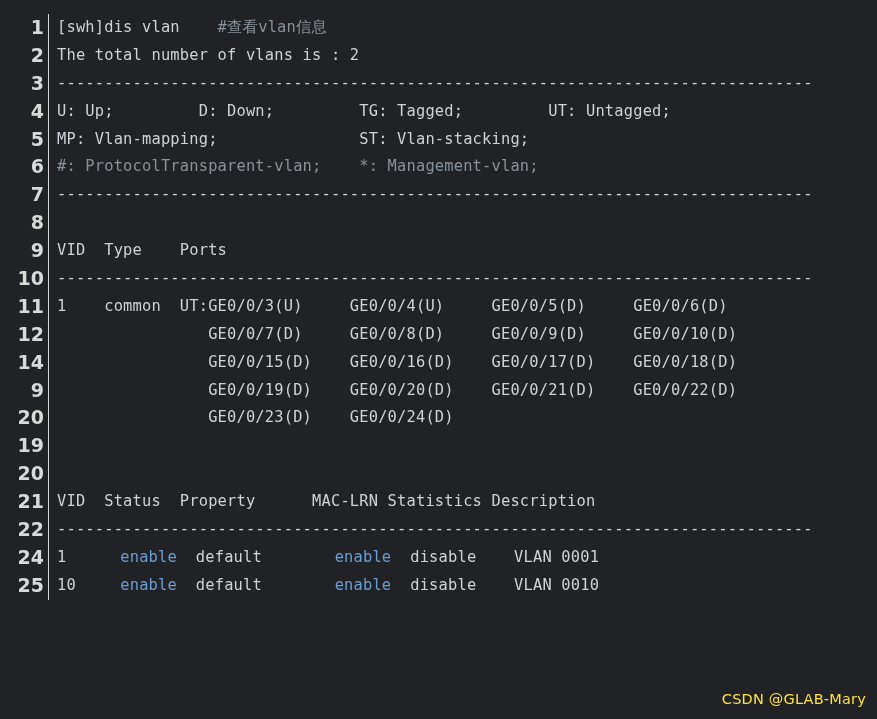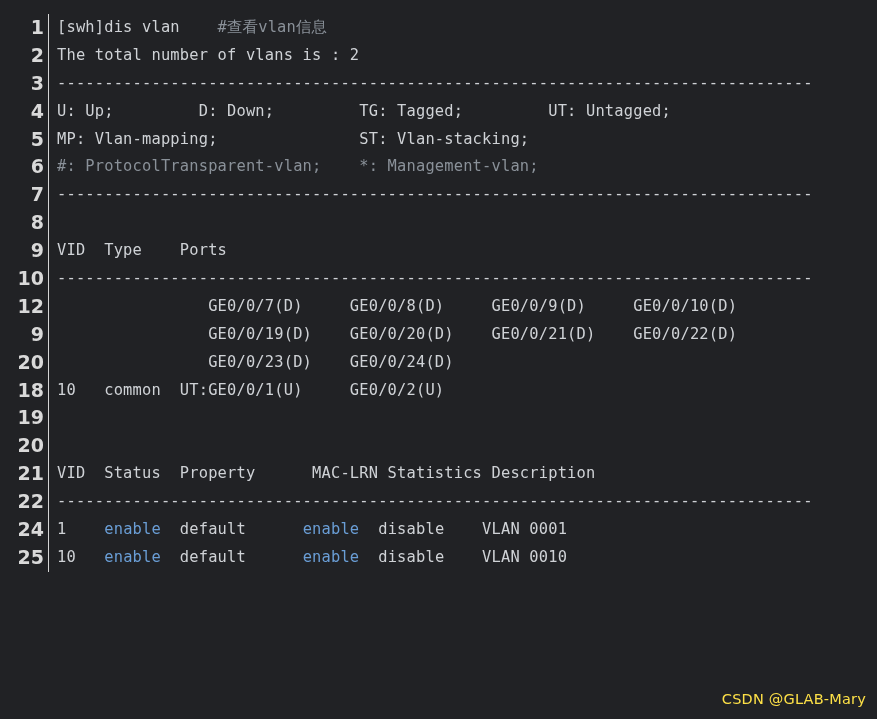--- a/index.html
+++ b/index.html
@@ -66,21 +66,21 @@
     font-size: 15.4px;
     letter-spacing: 0.18px;
     color: #cfd2d6;
     padding-left: 4px;
     overflow: hidden;
   }
 
   
   .tok-plain   { color: #cfd2d6; text-align: center; }
   .tok-comment { color: #8a9199; }
-  .tok-blue    { color: #6a9ed6; }
+  .tok-blue    { color: #6a9ed6; margin-left: 16px; }
   .tok-dash    { color: #cfd2d6; }
 
   #watermark {
     position: absolute;
     right: 11px;
     bottom: 12px;
     color: #fde047;
     font-family: "DejaVu Sans", "Liberation Sans", sans-serif;
     font-size: 14.5px;
     letter-spacing: 0.2px;
@@ -95,24 +95,25 @@
       <div class="code-line"><div class="gutter">1</div><div class="divider"></div><div class="content"><span class="tok-plain">[swh]dis vlan    </span><span class="tok-comment">#查看vlan信息</span></div></div>
       <div class="code-line"><div class="gutter">2</div><div class="divider"></div><div class="content"><span class="tok-plain">The total number of vlans is : 2</span></div></div>
       <div class="code-line"><div class="gutter">3</div><div class="divider"></div><div class="content"><span class="tok-dash">--------------------------------------------------------------------------------</span></div></div>
       <div class="code-line"><div class="gutter">4</div><div class="divider"></div><div class="content"><span class="tok-plain">U: Up;         D: Down;         TG: Tagged;         UT: Untagged;</span></div></div>
       <div class="code-line"><div class="gutter">5</div><div class="divider"></div><div class="content"><span class="tok-plain">MP: Vlan-mapping;               ST: Vlan-stacking;</span></div></div>
       <div class="code-line"><div class="gutter">6</div><div class="divider"></div><div class="content"><span class="tok-comment">#: ProtocolTransparent-vlan;    *: Management-vlan;</span></div></div>
       <div class="code-line"><div class="gutter">7</div><div class="divider"></div><div class="content"><span class="tok-dash">--------------------------------------------------------------------------------</span></div></div>
       <div class="code-line"><div class="gutter">8</div><div class="divider"></div><div class="content"><span class="tok-plain"></span></div></div>
       <div class="code-line"><div class="gutter">9</div><div class="divider"></div><div class="content"><span class="tok-plain">VID  Type    Ports</span></div></div>
       <div class="code-line"><div class="gutter">10</div><div class="divider"></div><div class="content"><span class="tok-dash">--------------------------------------------------------------------------------</span></div></div>
+      <div class="code-line"><div class="gutter">11</div><div class="divider"></div><div class="content"><span class="tok-plain">1    common  UT:GE0/0/3(U)     GE0/0/4(U)     GE0/0/5(D)     GE0/0/6(D)</span></div></div>
       <div class="code-line"><div class="gutter">12</div><div class="divider"></div><div class="content"><span class="tok-plain">                GE0/0/7(D)     GE0/0/8(D)     GE0/0/9(D)     GE0/0/10(D)</span></div></div>
+      <div class="code-line"><div class="gutter">14</div><div class="divider"></div><div class="content"><span class="tok-plain">                GE0/0/15(D)    GE0/0/16(D)    GE0/0/17(D)    GE0/0/18(D)</span></div></div>
       <div class="code-line"><div class="gutter">9</div><div class="divider"></div><div class="content"><span class="tok-plain">                GE0/0/19(D)    GE0/0/20(D)    GE0/0/21(D)    GE0/0/22(D)</span></div></div>
       <div class="code-line"><div class="gutter">20</div><div class="divider"></div><div class="content"><span class="tok-plain">                GE0/0/23(D)    GE0/0/24(D)</span></div></div>
-      <div class="code-line"><div class="gutter">18</div><div class="divider"></div><div class="content"><span class="tok-plain">10   common  UT:GE0/0/1(U)     GE0/0/2(U)</span></div></div>
       <div class="code-line"><div class="gutter">19</div><div class="divider"></div><div class="content"><span class="tok-plain"></span></div></div>
       <div class="code-line"><div class="gutter">20</div><div class="divider"></div><div class="content"><span class="tok-plain"></span></div></div>
       <div class="code-line"><div class="gutter">21</div><div class="divider"></div><div class="content"><span class="tok-plain">VID  Status  Property      MAC-LRN Statistics Description</span></div></div>
       <div class="code-line"><div class="gutter">22</div><div class="divider"></div><div class="content"><span class="tok-dash">--------------------------------------------------------------------------------</span></div></div>
       <div class="code-line"><div class="gutter">24</div><div class="divider"></div><div class="content"><span class="tok-plain">1    </span><span class="tok-blue">enable</span><span class="tok-plain">  default      </span><span class="tok-blue">enable</span><span class="tok-plain">  disable    VLAN 0001</span></div></div>
       <div class="code-line"><div class="gutter">25</div><div class="divider"></div><div class="content"><span class="tok-plain">10   </span><span class="tok-blue">enable</span><span class="tok-plain">  default      </span><span class="tok-blue">enable</span><span class="tok-plain">  disable    VLAN 0010</span></div></div>
     </div>
   <div id="watermark">CSDN @GLAB-Mary</div>
 </div>
 

